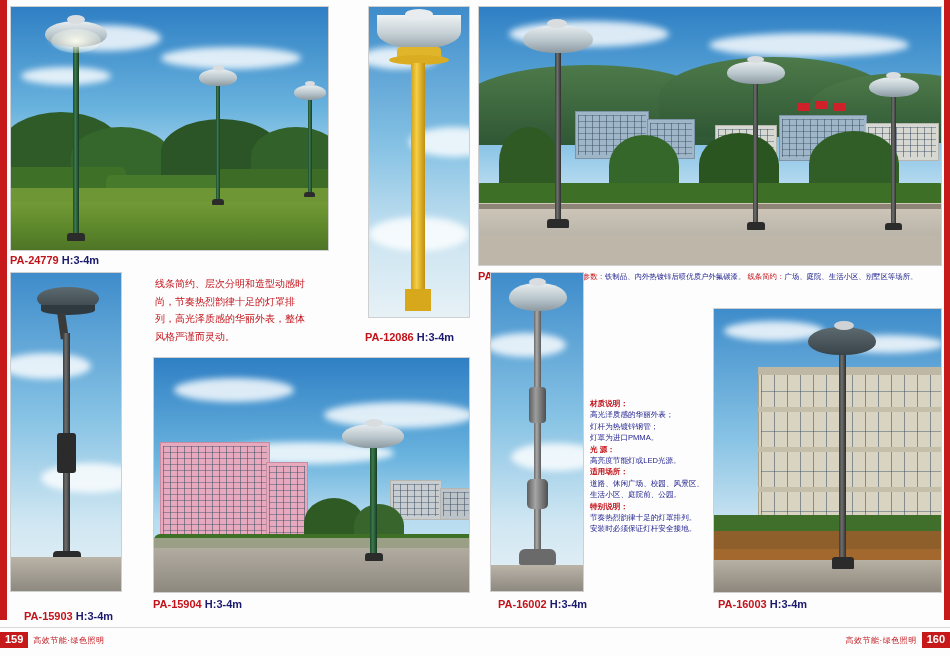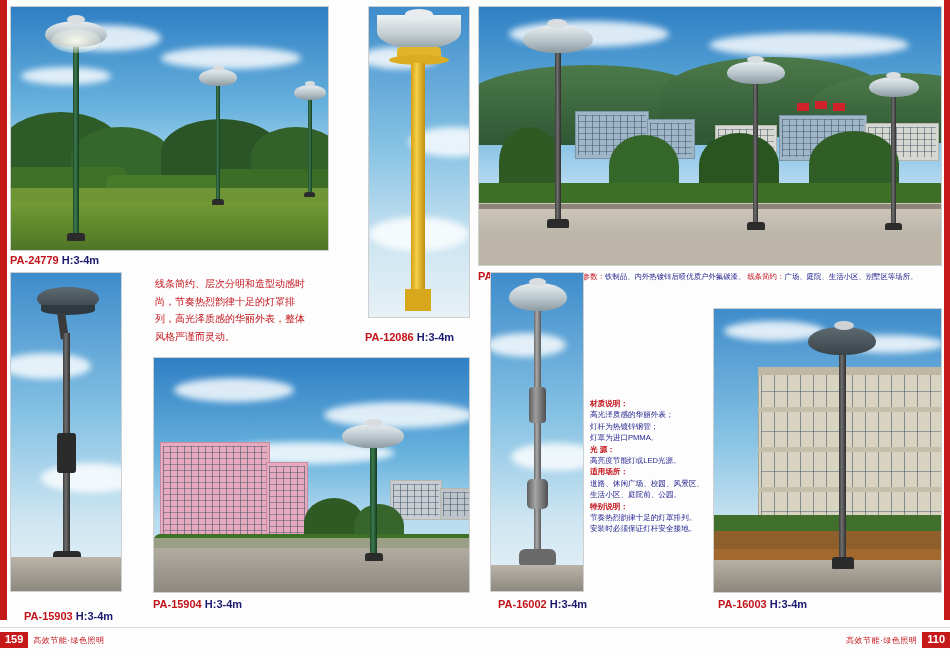--- a/index.html
+++ b/index.html
@@ -501,16 +501,16 @@
     <span class="h">H:3-4m</span>
   </div>
 
   <div class="footer-rule"></div>
   <div class="footer-left">
     <span class="pagenum">159</span>
     <span class="footer-text">高效节能·绿色照明</span>
   </div>
   <div class="footer-right">
     <span class="footer-text">高效节能·绿色照明</span>
-    <span class="pagenum">110</span>
+    <span class="pagenum">160</span>
   </div>
 
 </div>
 
 </body></html>

